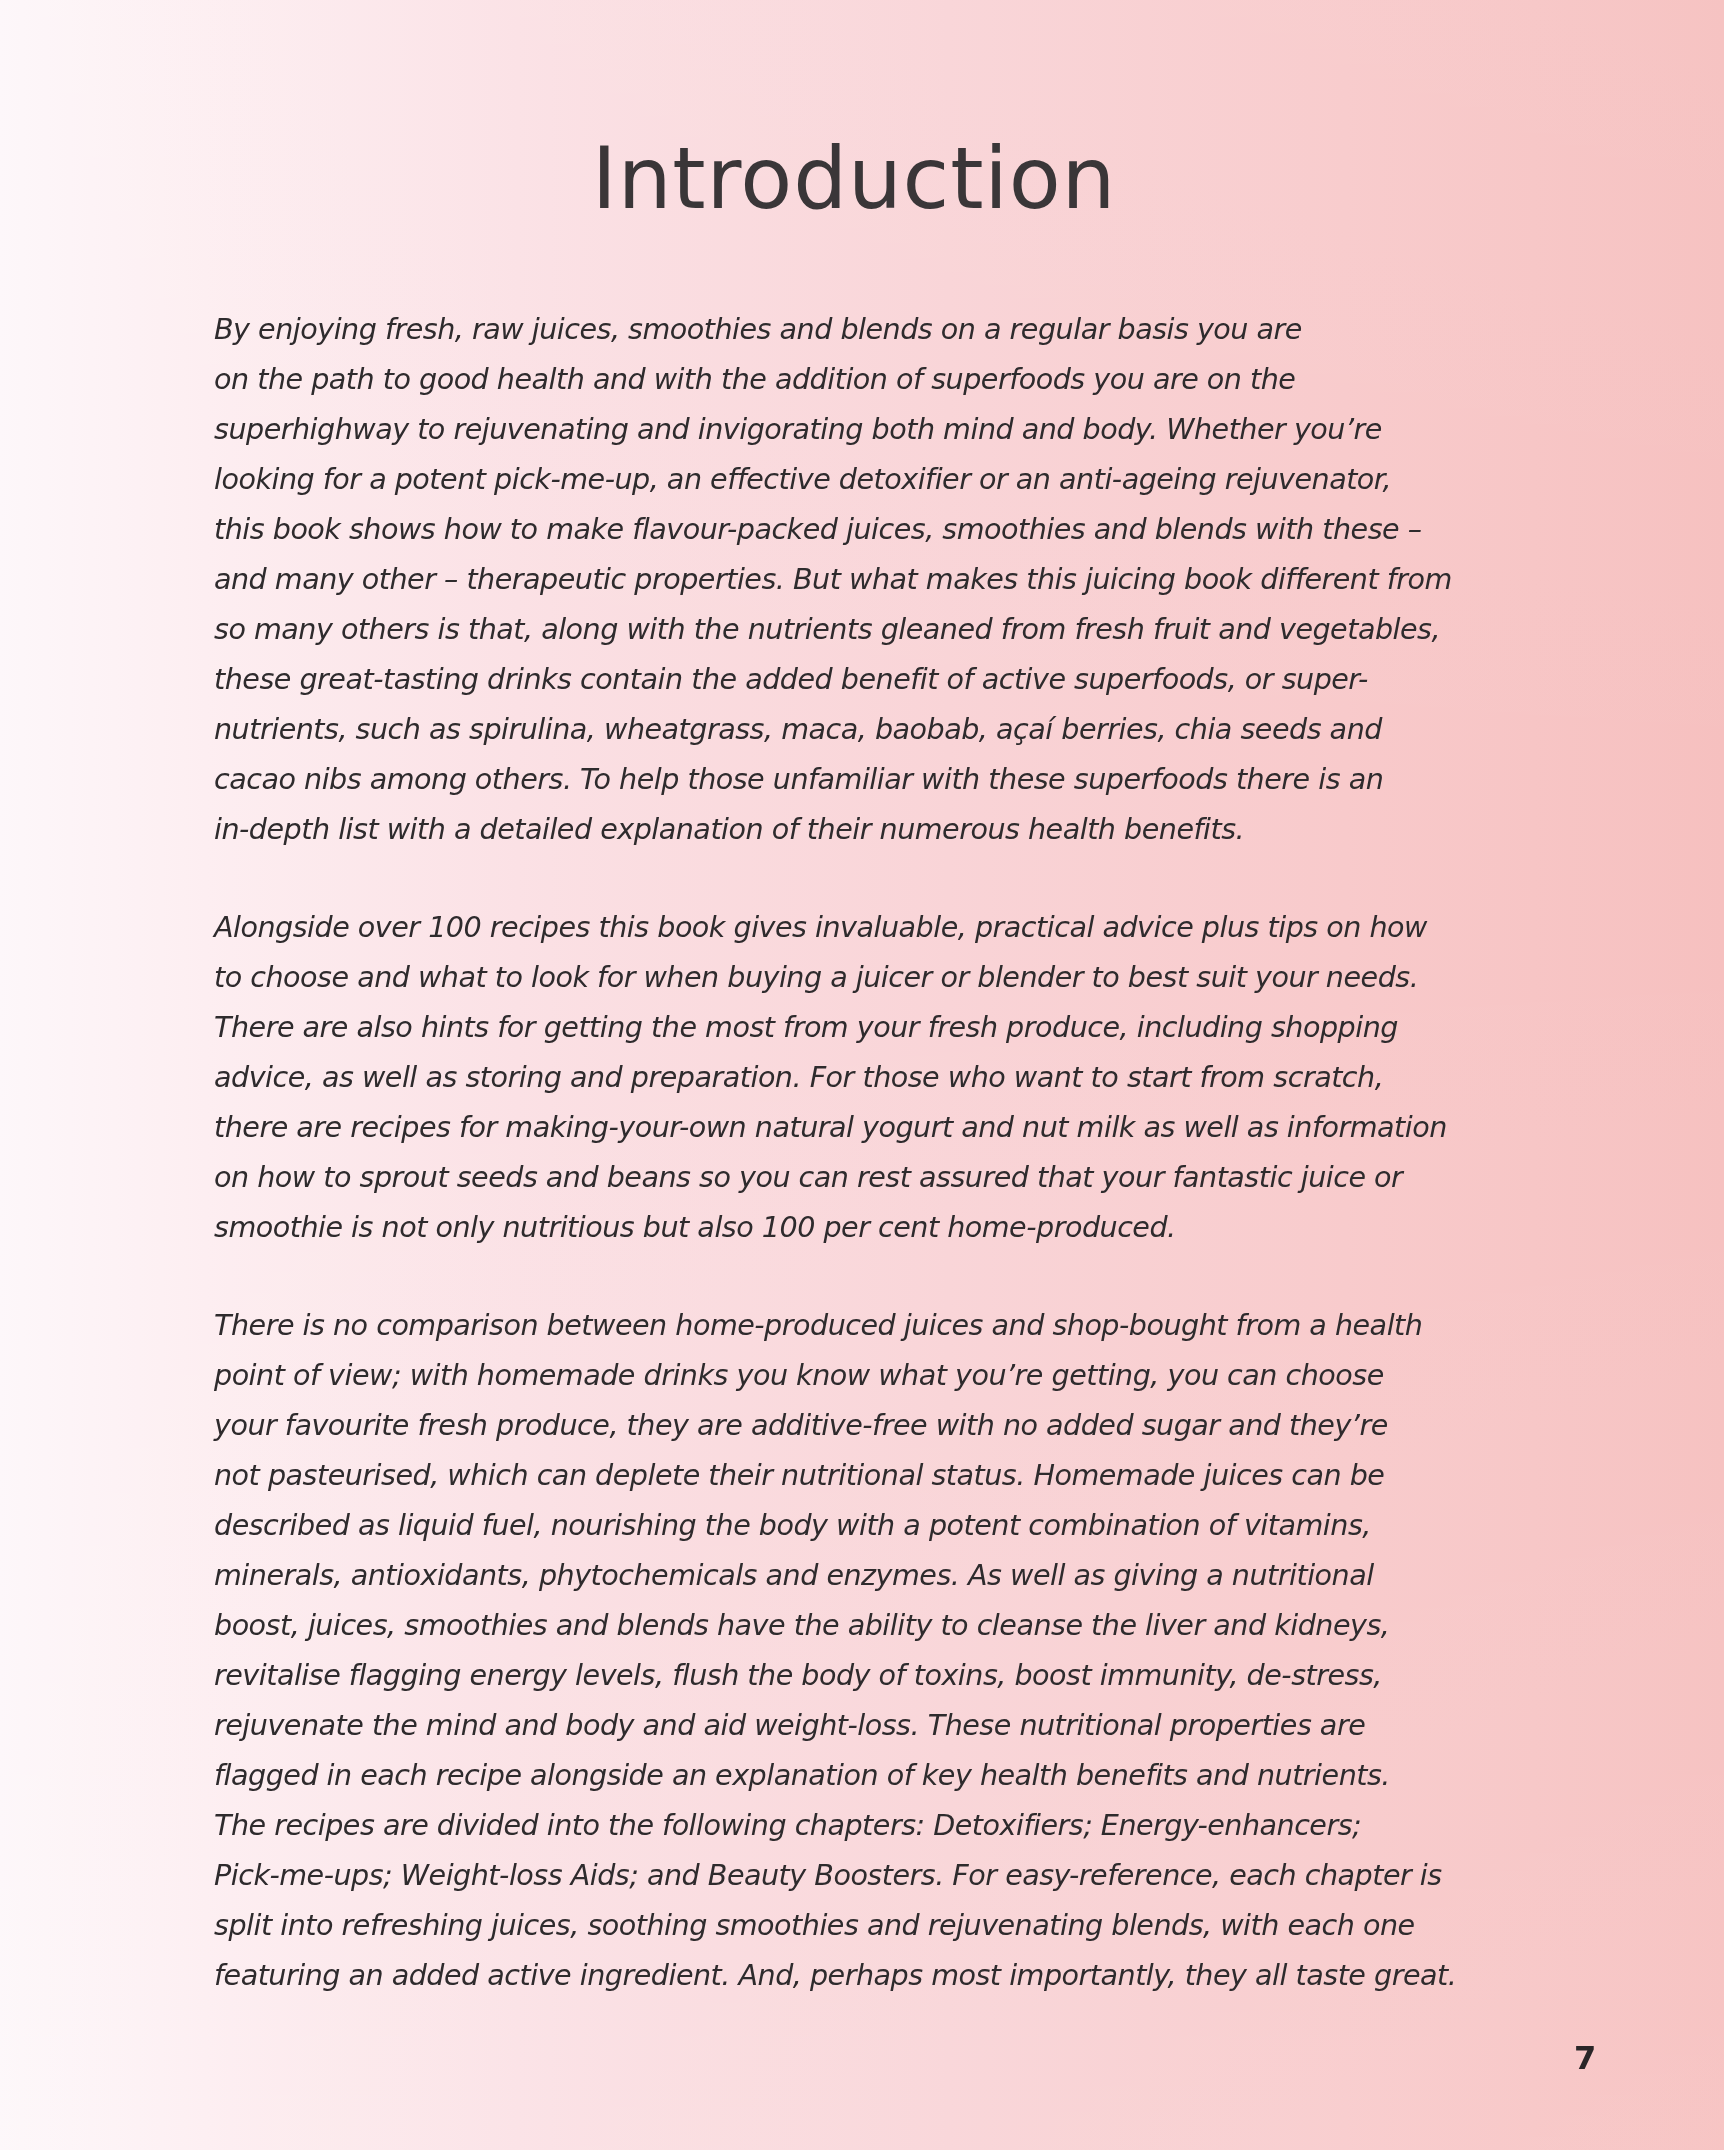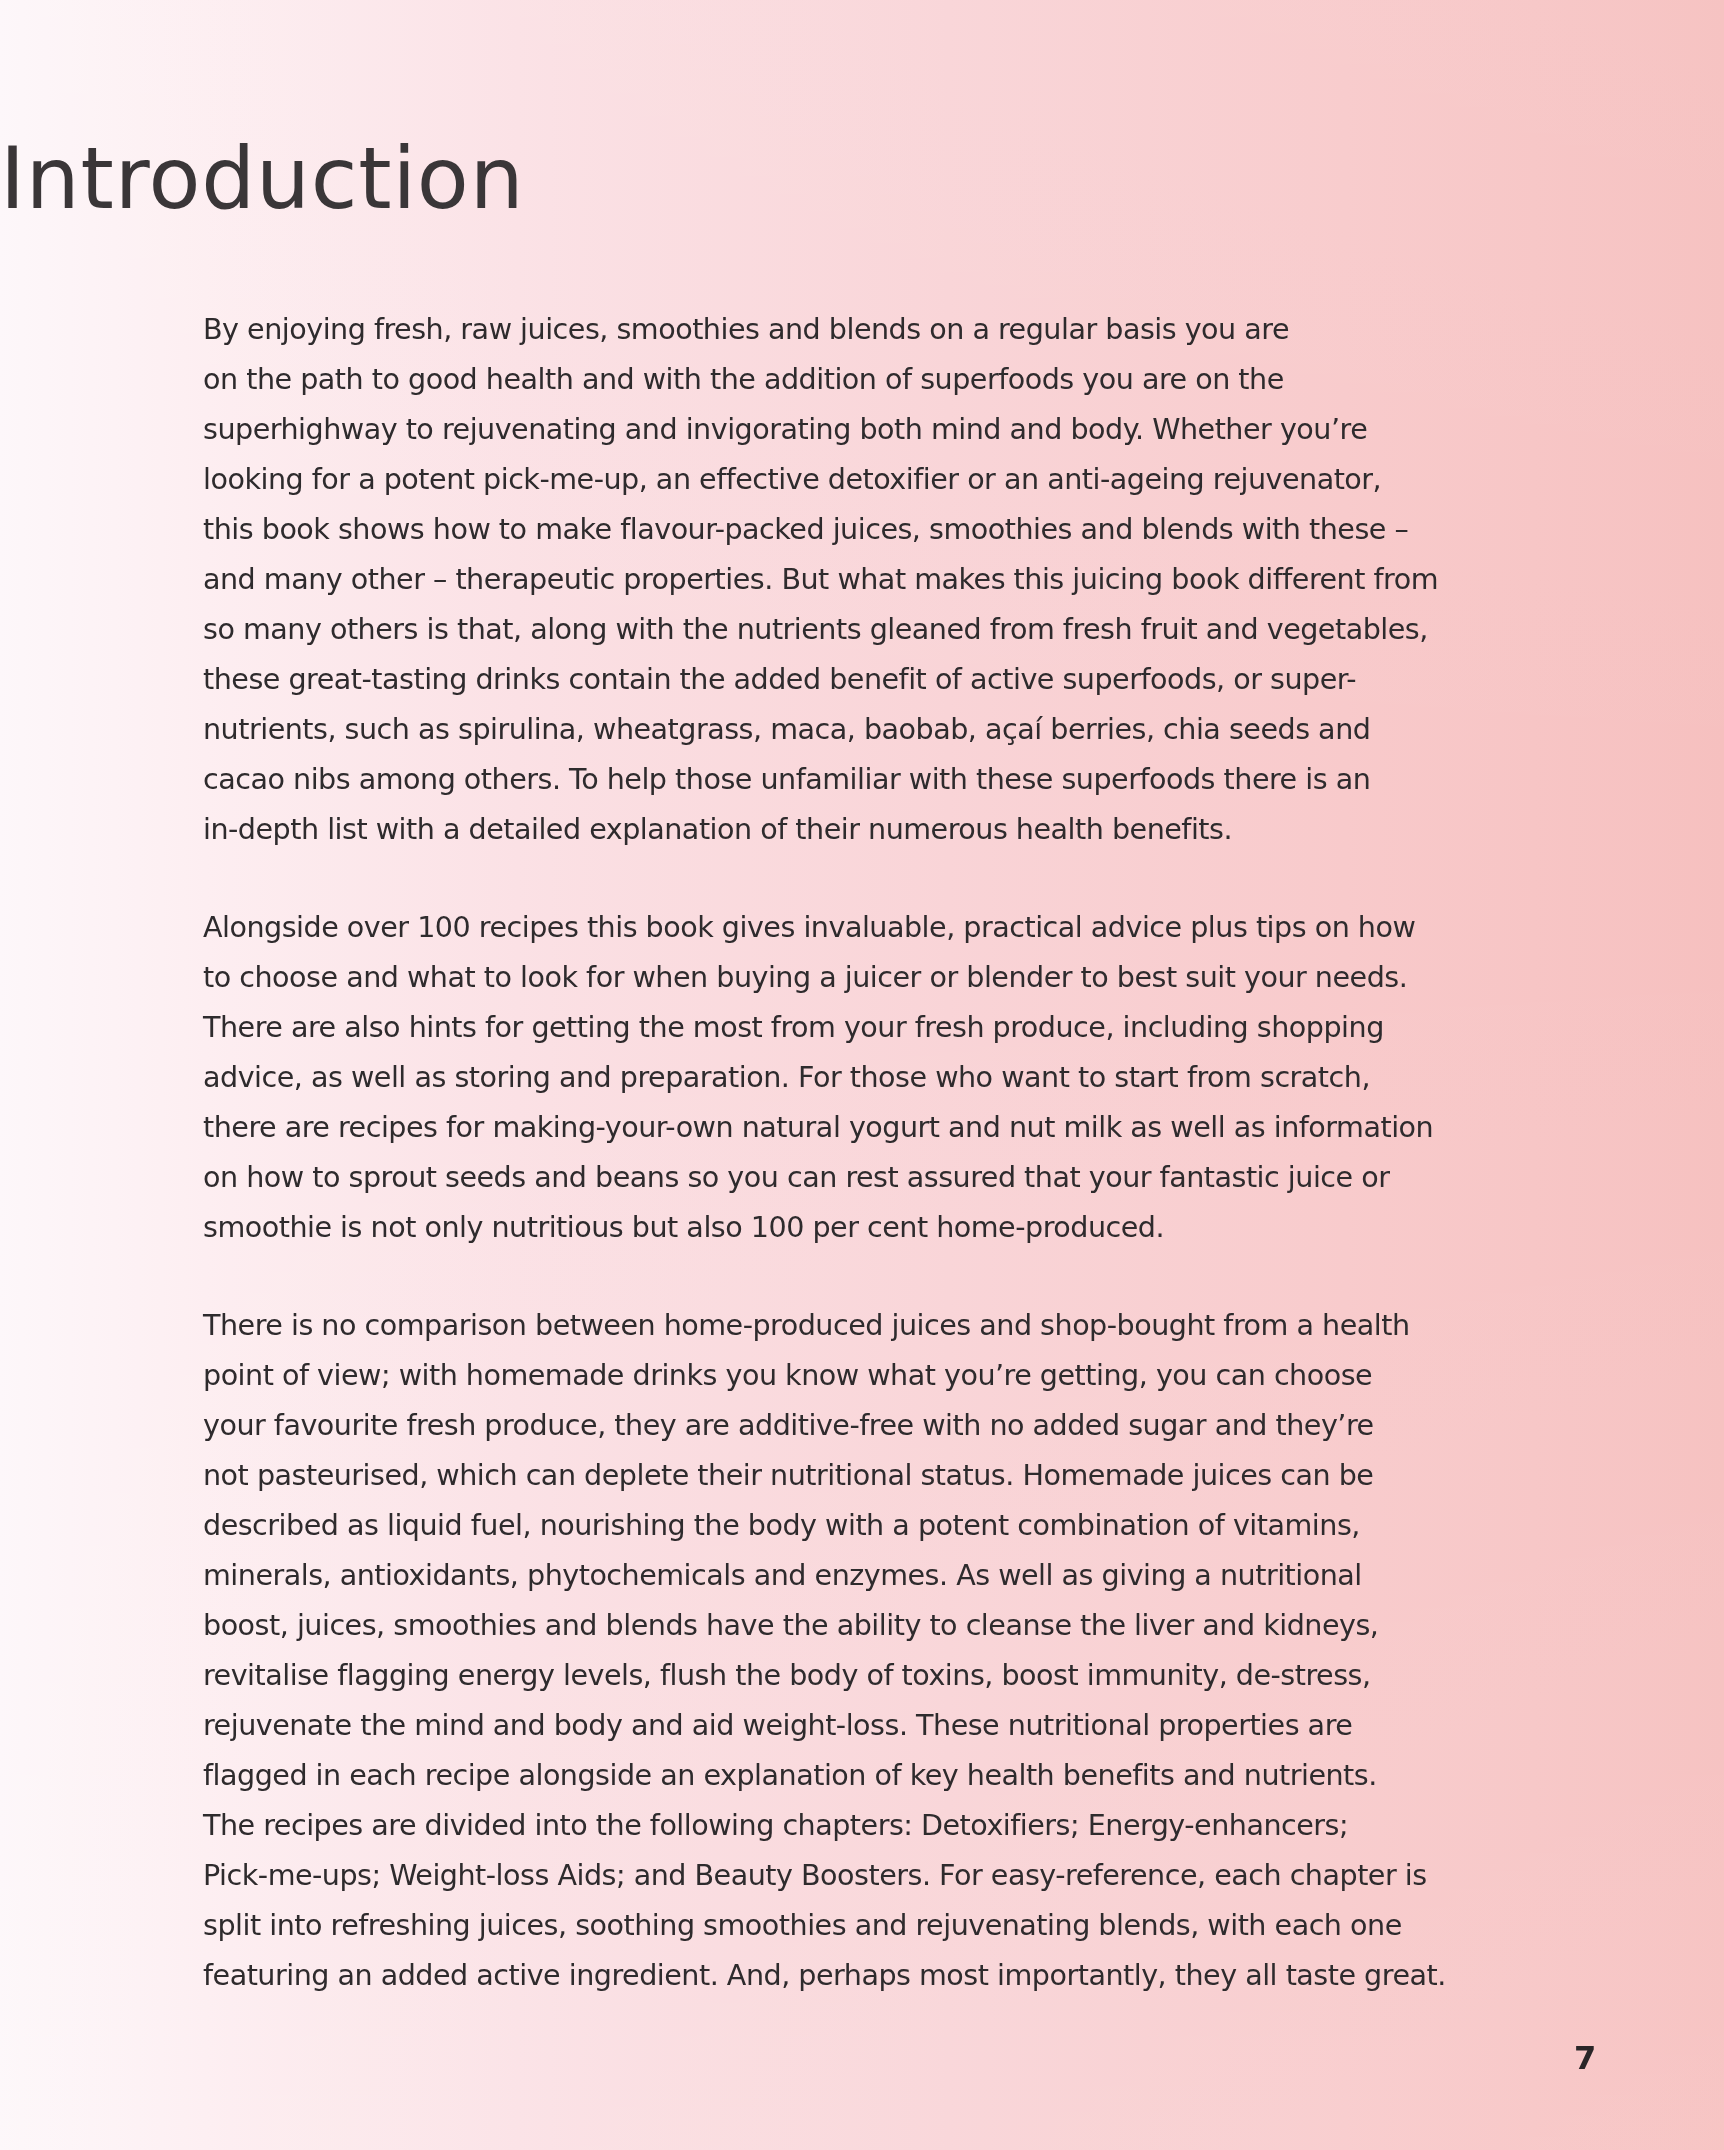--- a/index.html
+++ b/index.html
@@ -25,33 +25,35 @@
       position: absolute;
       inset: 0;
       background: linear-gradient(180deg, rgba(255,255,255,0.05) 0%, rgba(255,255,255,0) 40%, rgba(255,255,255,0.08) 100%);
       pointer-events: none;
     }
     .title {
       position: absolute;
       left: 0;
       width: 1708px;
       top: 128px;
+      text-align: center;
       font-family: "DejaVu Sans", sans-serif;
       font-weight: normal;
       font-size: 85px;
       letter-spacing: 0.8px;
       color: #3a3638;
       margin: 0;
       line-height: 1.2;
     }
     .body-text {
       position: absolute;
-      left: 203px;
+      left: 214px;
       top: 304px;
       width: 1361px;
+      font-style: italic;
     }
     .para {
       margin: 0 0 48px 0;
     }
     .line {
       display: block;
       font-size: 29px;
       line-height: 50px;
       white-space: nowrap;
       letter-spacing: -0.5px;

